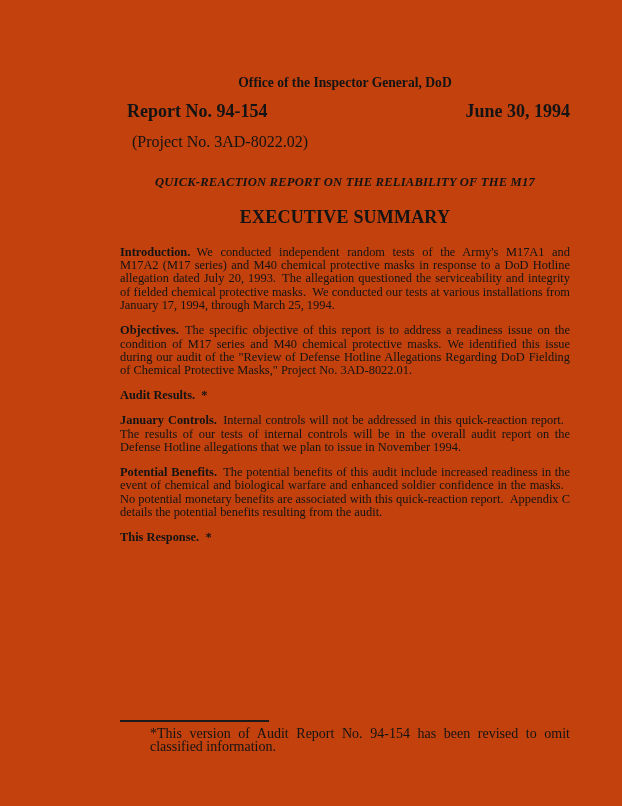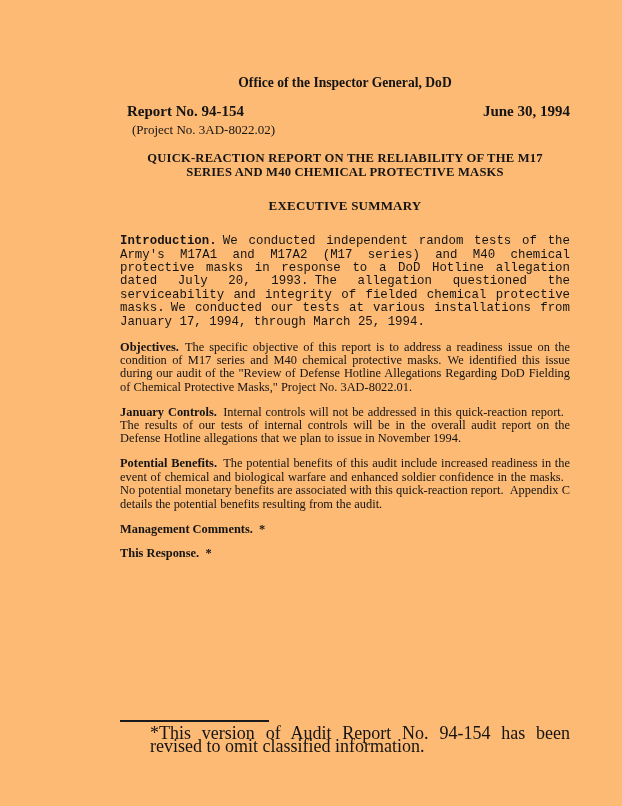--- a/index.html
+++ b/index.html
@@ -4,21 +4,21 @@
 <style>
   html, body {
     margin: 0;
     padding: 0;
     background: #e8e8e6;
   }
   .page {
     position: relative;
     width: 622px;
     height: 806px;
-    background: #fdba74;
+    background: #c2410c;
     overflow: hidden;
     font-family: "Liberation Serif", "DejaVu Serif", serif;
     color: #141414;
   }
   .content {
     position: absolute;
     left: 120px;
     top: 75px;
     width: 450px;
   }
@@ -27,71 +27,72 @@
     font-weight: bold;
     font-size: 13.6px;
     line-height: 15px;
   }
   .report-row {
     display: flex;
     justify-content: space-between;
     align-items: baseline;
     margin-top: 14px;
     font-weight: bold;
-    font-size: 15px;
+    font-size: 18px;
     line-height: 14px;
   }
   .report-no { padding-left: 7px; }
   .project-no {
     padding-left: 12px;
-    font-size: 13px;
+    font-size: 16px;
     line-height: 12px;
-    margin-top: 6px;
+    margin-top: 18px;
   }
   .doc-title {
-    margin-top: 16px;
+    margin-top: 28px;
     text-align: center;
     font-weight: bold;
     font-size: 12.6px;
     line-height: 13.6px;
     letter-spacing: 0.2px;
+    font-style: italic;
   }
   .exec-heading {
     margin-top: 20px;
     text-align: center;
     font-weight: bold;
-    font-size: 13px;
+    font-size: 18px;
     line-height: 14px;
     letter-spacing: 0.2px;
   }
   .para {
     margin: 11.5px 0 0 0;
     font-size: 12.4px;
     line-height: 13.4px;
     text-align: justify;
   }
-  .para:first-of-type { margin-top: 22px; font-family: Liberation Mono, monospace; }
+  .para:first-of-type { margin-top: 22px; }
   .para .lead, .para .note { font-weight: bold; }
   .footnote {
     position: absolute;
     left: 120px;
     top: 720px;
     width: 450px;
   }
   .footnote-rule {
     width: 149px;
     height: 2px;
     background: #1a1a1a;
   }
   .footnote-text {
     margin-top: 5px;
     margin-left: 30px;
     width: 420px;
     box-sizing: border-box;
-    font-size: 18px;
+    font-size: 14px;
     line-height: 13.4px;
     text-align: justify;
   }
 </style>
 </head>
 <body>
 
 <div class="page">
   <div class="content">
 
@@ -99,36 +100,35 @@
 
     <div class="report-row">
       <span class="report-no">Report No. 94-154</span>
       <span class="report-date">June 30, 1994</span>
     </div>
 
     <div class="project-no">(Project No. 3AD-8022.02)</div>
 
     <div class="doc-title">
       <div>QUICK-REACTION REPORT ON THE RELIABILITY OF THE M17</div>
-      <div>SERIES AND M40 CHEMICAL PROTECTIVE MASKS</div>
     </div>
 
     <div class="exec-heading">EXECUTIVE SUMMARY</div>
 
     <p class="para"><b class="lead">Introduction.</b><b class="note"></b><span class="sect-text"> We conducted independent random tests of the Army's M17A1 and M17A2 (M17 series) and M40 chemical protective masks in response to a DoD Hotline allegation dated July 20, 1993. The allegation questioned the serviceability and integrity of fielded chemical protective masks. We conducted our tests at various installations from January 17, 1994, through March 25, 1994.</span></p>
 
     <p class="para"><b class="lead">Objectives.</b><b class="note"></b><span class="sect-text"> The specific objective of this report is to address a readiness issue on the condition of M17 series and M40 chemical protective masks. We identified this issue during our audit of the "Review of Defense Hotline Allegations Regarding DoD Fielding of Chemical Protective Masks," Project No. 3AD-8022.01.</span></p>
 
+    <p class="para"><b class="lead">Audit Results.</b><b class="note"> *</b><span class="sect-text"></span></p>
 
     <p class="para"><b class="lead">January Controls.</b><b class="note"></b><span class="sect-text"> Internal controls will not be addressed in this quick-reaction report. The results of our tests of internal controls will be in the overall audit report on the Defense Hotline allegations that we plan to issue in November 1994.</span></p>
 
     <p class="para"><b class="lead">Potential Benefits.</b><b class="note"></b><span class="sect-text"> The potential benefits of this audit include increased readiness in the event of chemical and biological warfare and enhanced soldier confidence in the masks. No potential monetary benefits are associated with this quick-reaction report. Appendix C details the potential benefits resulting from the audit.</span></p>
 
 
-    <p class="para"><b class="lead">Management Comments.</b><b class="note"> *</b><span class="sect-text"></span></p>
 
     <p class="para"><b class="lead">This Response.</b><b class="note"> *</b><span class="sect-text"></span></p>
 
 
   </div>
 
   <div class="footnote">
     <div class="footnote-rule"></div>
     <div class="footnote-text">*This version of Audit Report No. 94-154 has been revised to omit classified information.</div>
   </div>

